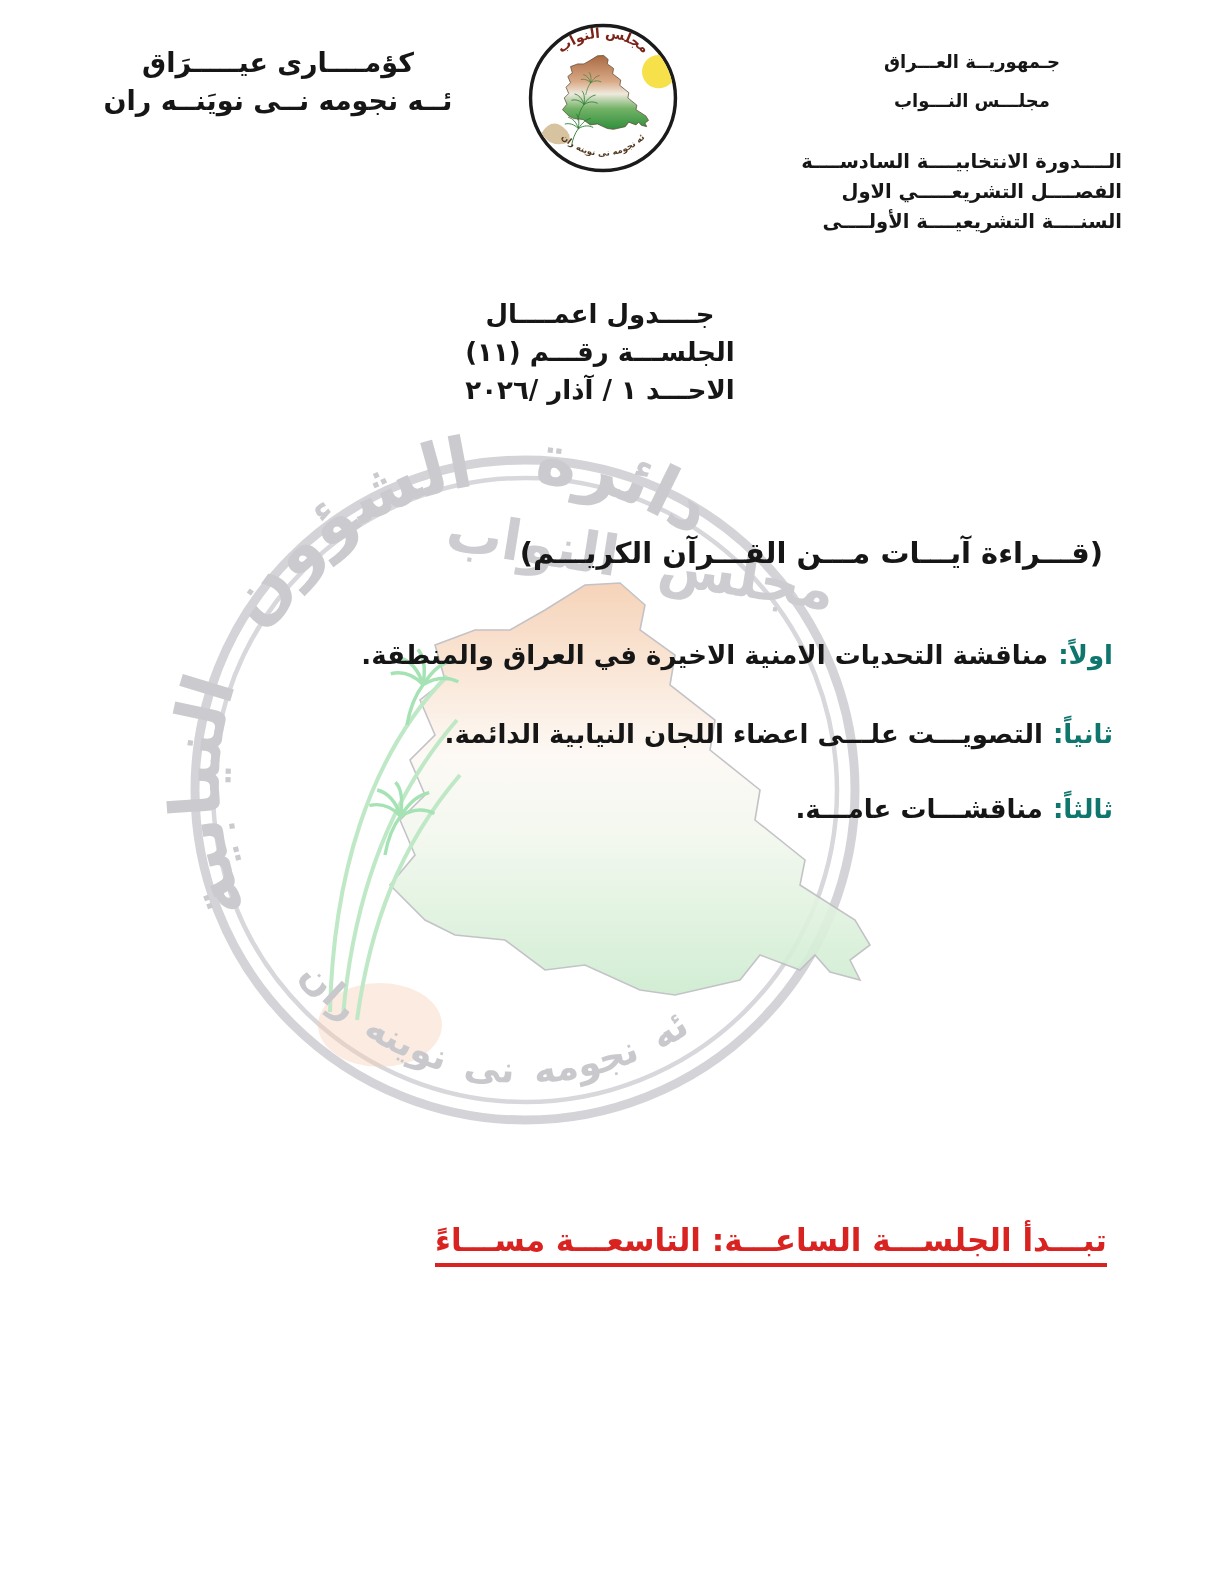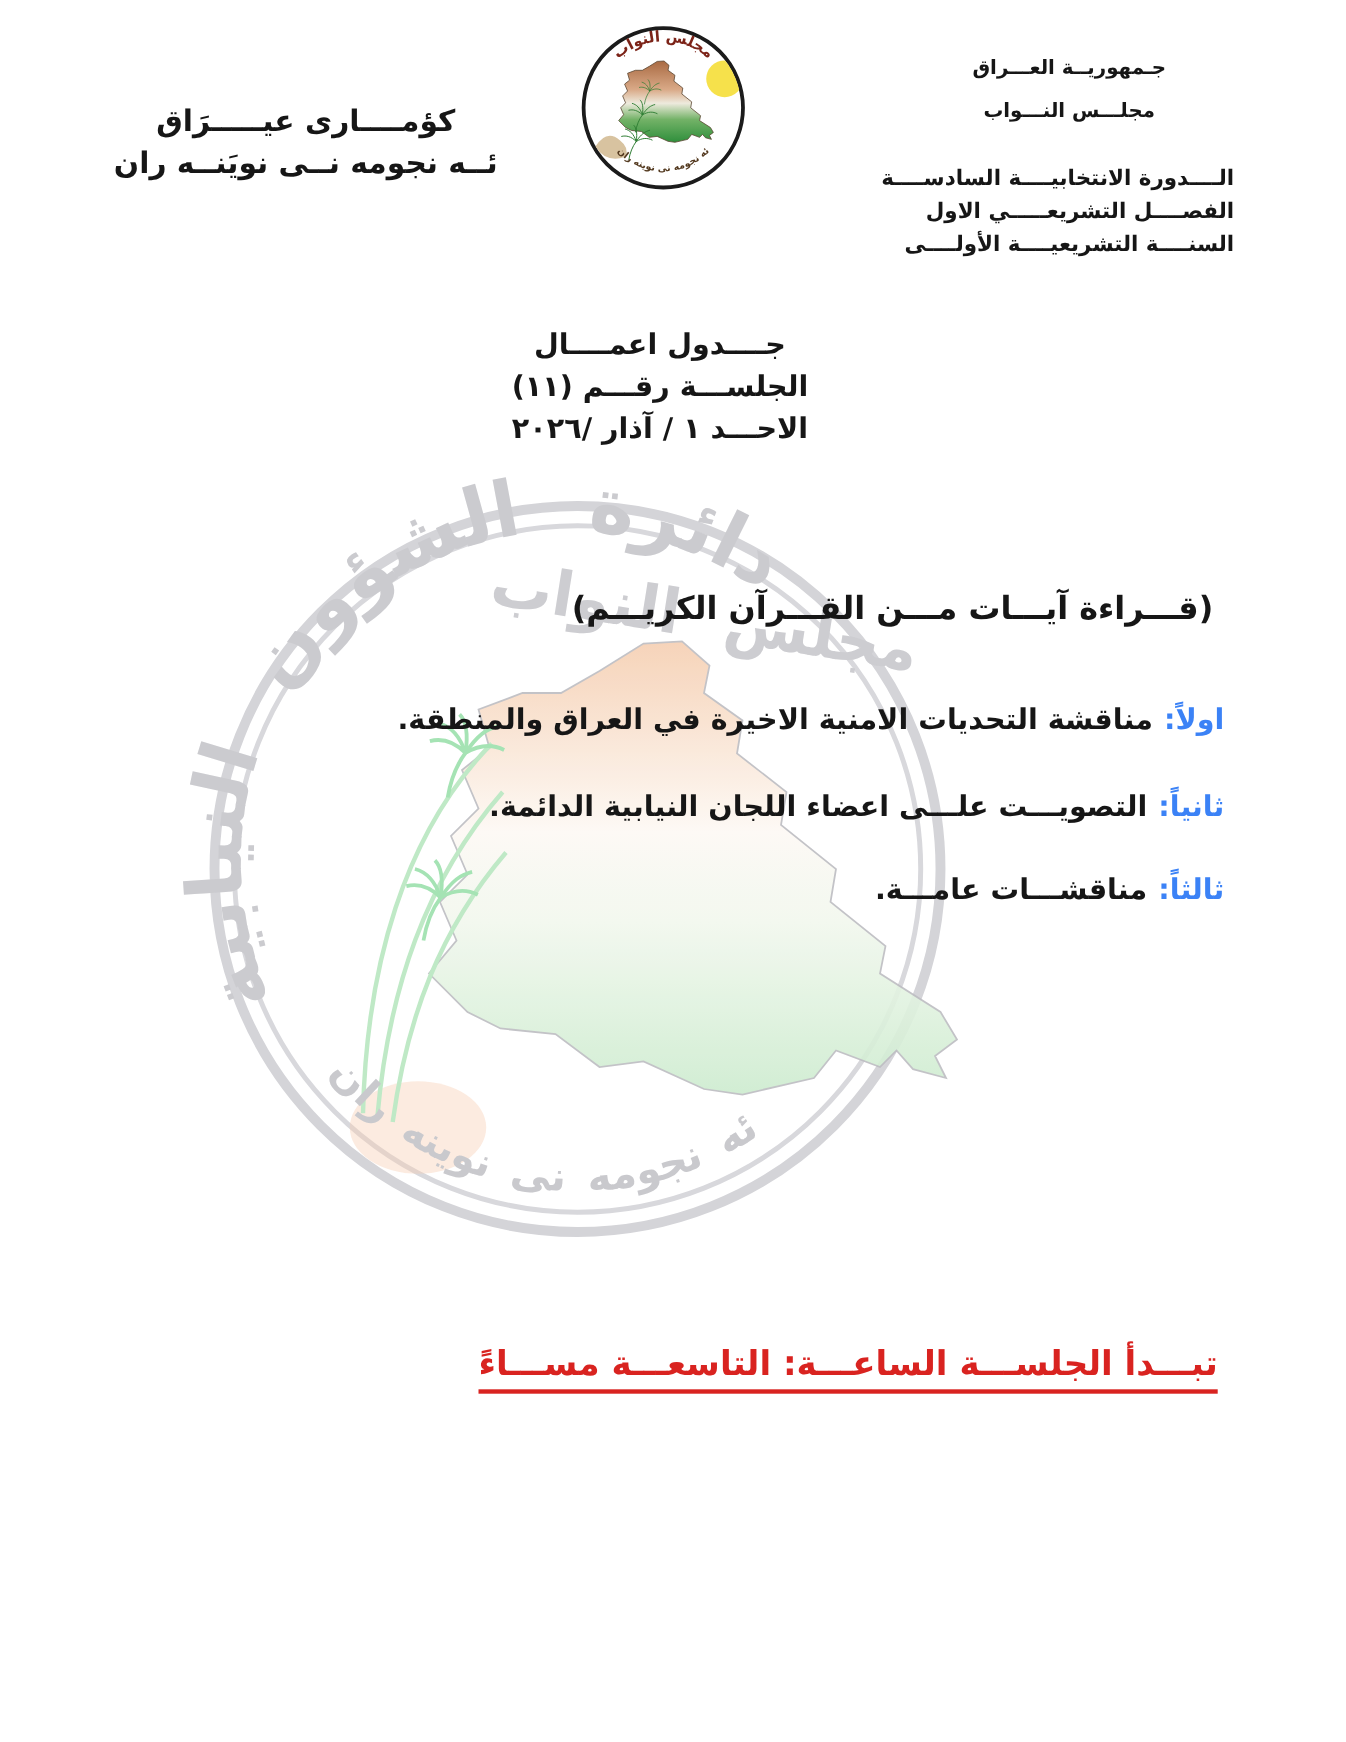--- a/index.html
+++ b/index.html
@@ -9,41 +9,41 @@
     background:#ffffff;
     overflow:hidden;
     font-family:"DejaVu Sans", sans-serif;
     font-weight:bold;
     color:#161616;
   }
   .abs{position:absolute;}
   .rtl{direction:rtl; unicode-bidi:plaintext;}
 
   
-  .ku-block{left:92px; top:44px; width:372px;margin-top:48px;}
+  .ku-block{left:92px; top:44px; width:372px;}
   .ku-line{font-size:27px; line-height:38px; white-space:nowrap; text-align:center;}
   .gov-block{left:822px; top:42px; width:300px;}
   .gov-line-lg{font-size:18px; line-height:39px; white-space:nowrap; text-align:center;}
   .gov-sub{margin-top:27px;}
   .gov-line-sm{font-size:19.5px; line-height:30px; white-space:nowrap; text-align:right;}
 
   
   .logo-wrap{left:527px; top:22px; width:152px; height:152px;}
 
   
   .title-block{left:410px; top:295px; width:380px;}
   .title-line{font-size:26px; line-height:38px; white-space:nowrap; text-align:center;}
 
   
   .quran-line{top:536px; right:121px; font-size:29px; white-space:nowrap;}
   .agenda-item{right:111px; font-size:26px; white-space:nowrap;}
   .item-1{top:640px;}
   .item-2{top:719px;}
   .item-3{top:794px;}
-  .red{color:#3b82f6; margin-left:10px;}
+  .red{color:#0f766e; margin-left:10px;}
 
   
   .footer-line{top:1222px; right:117px; font-size:31px; white-space:nowrap;
     color:#d92320;}
   .footer-line .inner{display:inline-block; border-bottom:4px solid #d92320; padding-bottom:5px;}
 
   
   .watermark{left:115px; top:380px; width:820px; height:820px; z-index:0; pointer-events:none;}
   .content{z-index:2;}
   svg text{font-family:"DejaVu Sans", sans-serif; font-weight:bold;}

